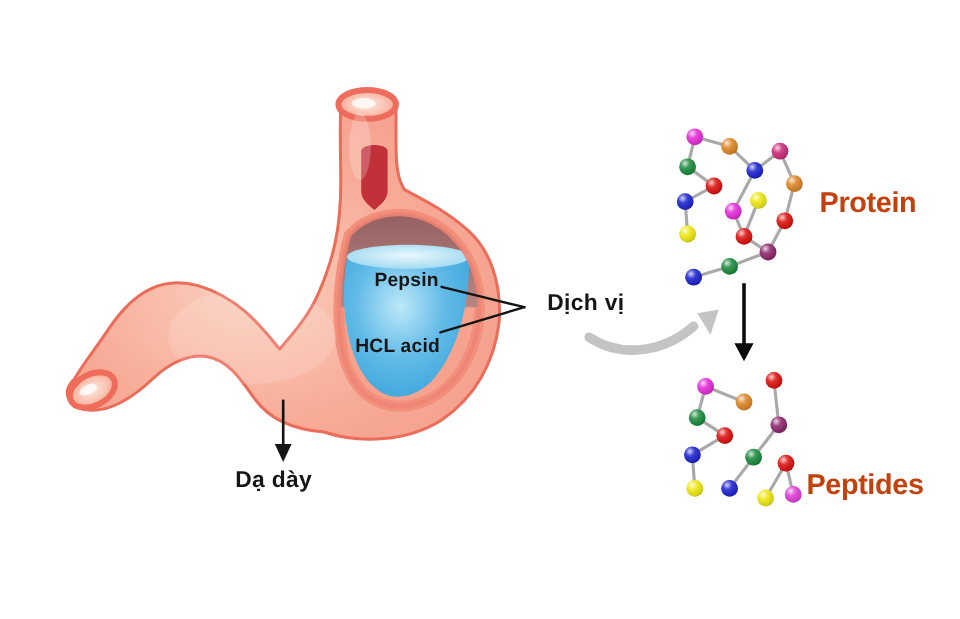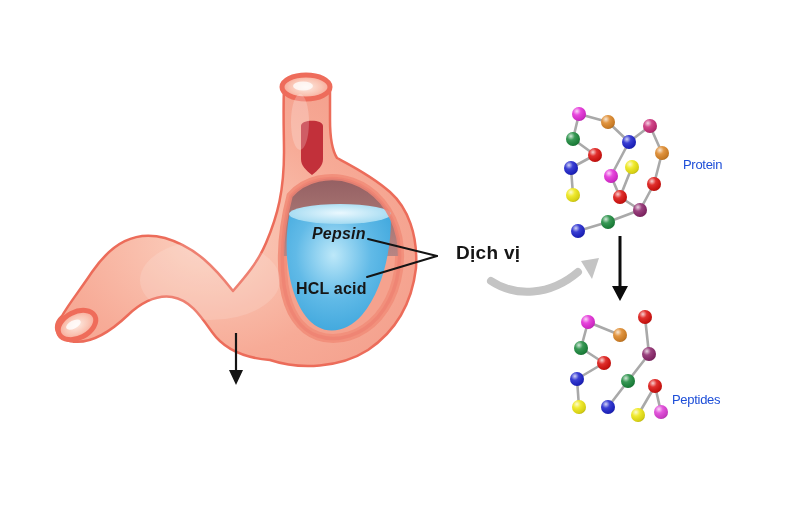--- a/index.html
+++ b/index.html
@@ -12,22 +12,22 @@
   }
   .art{position:absolute;left:0;top:0;}
   .label{
     position:absolute;
     color:#161616;
     white-space:nowrap;
     line-height:1;
   }
   .label.small{font-size:16px;font-weight:700;letter-spacing:.2px;}
   .label.big{font-size:19px;font-weight:700;letter-spacing:.3px;}
-  .label.mol{font-size:13px;font-weight:400;color:#1d4ed8;letter-spacing:-0.3px;}
-  .pepsin{left:312px;top:226px;font-style:italic;}
+  .label.mol{font-size:24px;font-weight:700;color:#c2410c;letter-spacing:-0.3px;}
+  .pepsin{left:312px;top:226px;}
   .hcl{left:296px;top:281px;}
   .dichvi{left:456px;top:243px;}
   .daday{left:196px;top:391px;}
   .protein{left:683px;top:158px;}
   .peptides{left:672px;top:350px;margin-top:43px;}
 </style>
 </head>
 <body>
 
 <div class="canvas">
@@ -229,15 +229,16 @@
         <circle cx="638" cy="415" r="7" fill="#efe816"></circle>
         <circle cx="638" cy="415" r="7" fill="url(#ballShade)"></circle>
         <circle cx="661" cy="412" r="7" fill="#e042d8"></circle>
         <circle cx="661" cy="412" r="7" fill="url(#ballShade)"></circle>
       </g>
   </svg>
 
   <div class="label small pepsin">Pepsin</div>
   <div class="label small hcl">HCL acid</div>
   <div class="label big dichvi">Dịch vị</div>
+  <div class="label big daday">Dạ dày</div>
   <div class="label mol protein">Protein</div>
   <div class="label mol peptides">Peptides</div>
 </div>
 
 </body></html>

